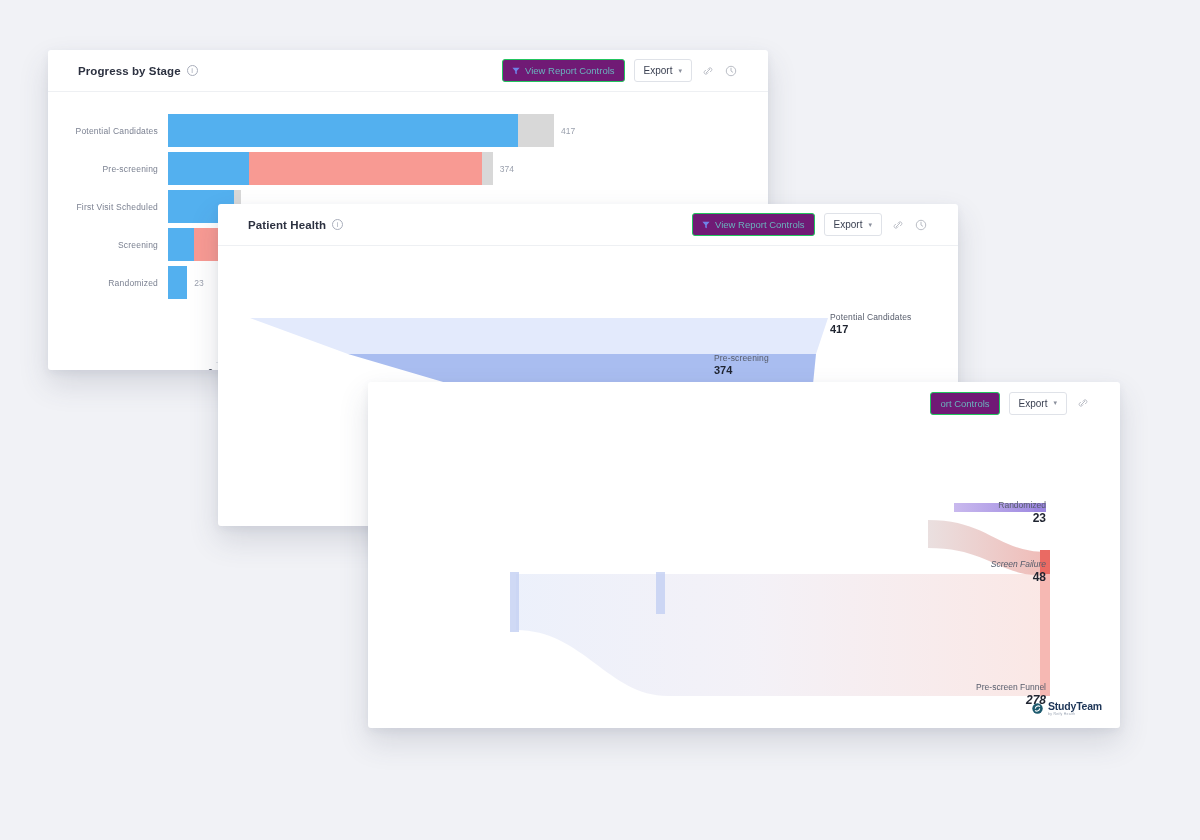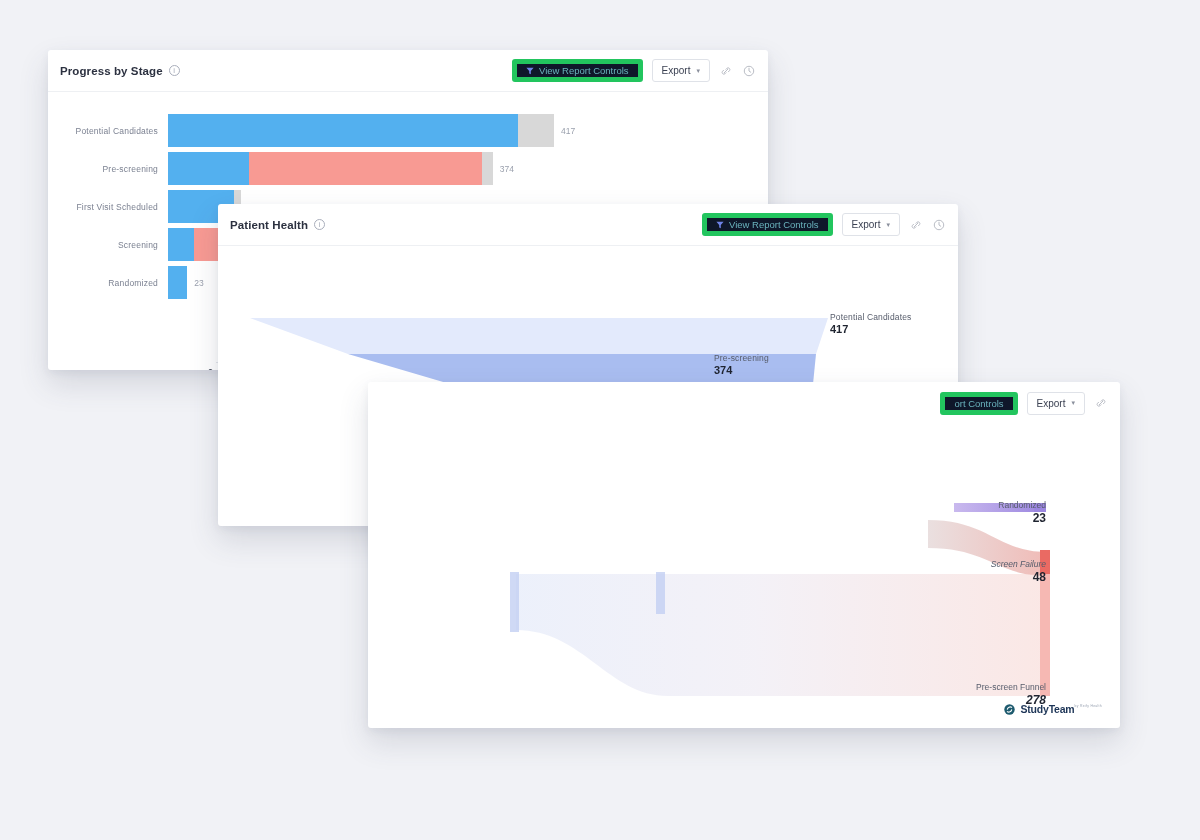--- a/index.html
+++ b/index.html
@@ -17,21 +17,21 @@
     background: #ffffff;
     border-radius: 3px;
     box-shadow: 0 14px 30px rgba(60,70,95,0.16), 0 3px 8px rgba(60,70,95,0.07);
     overflow: hidden;
   }
   .panel-head {
     position: relative;
     height: 42px;
     display: flex;
     align-items: center;
-    padding: 0 12px;
+    padding: 0 30px;
     border-bottom: 1px solid #eef0f3;
   }
   .panel-title {
     font-size: 11.5px;
     font-weight: bold;
     color: #2c3140;
     letter-spacing: .1px;
   }
   .info-icon {
     display: inline-flex;
@@ -48,23 +48,23 @@
   .head-actions {
     margin-left: auto;
     display: flex;
     align-items: center;
     gap: 9px;
   }
   .btn-controls {
     display: flex; align-items: center; gap: 5px;
     height: 23px;
     padding: 0 9px;
-    border: 5px solid #22c55e;
+    border: 1px solid #22c55e;
     border-radius: 3px;
-    background: #0f172a;
+    background: #701a75;
     color: #6ab3bd;
     font-size: 9.5px;
     white-space: nowrap;
   }
   .funnel-icon { width: 8px; height: 8px; display:block; }
   .btn-export {
     display: flex; align-items: center; gap: 6px;
     height: 23px;
     padding: 0 9px;
     border: 1px solid #dfe2e8;
@@ -129,21 +129,21 @@
     position: absolute;
     font-size: 11px;
     font-weight: bold;
     color: #1f2430;
   }
   .brand {
     position: absolute;
     display: flex; align-items: center; gap: 4px;
   }
   .brand-mark { width: 13px; height: 13px; display:block; }
-  .brand-txt { display:flex; flex-direction: row; line-height: 1; }
+  .brand-txt { display:flex; flex-direction: column; line-height: 1; }
   .brand-name { font-size: 10.5px; font-weight: bold; color: #1d3557; letter-spacing: -.2px; }
   .brand-sub { font-size: 3.4px; color: #9aa3b2; letter-spacing: .3px; margin-top: 1px; }
 
   
   #panel-sankey { left: 368px; top: 382px; width: 752px; height: 346px; }
   .sankey-head { justify-content: flex-end; border-bottom: none; }
   .sankey-body { position: relative; height: 300px; }
   .sk-label {
     position: absolute;
     font-size: 8.5px;

